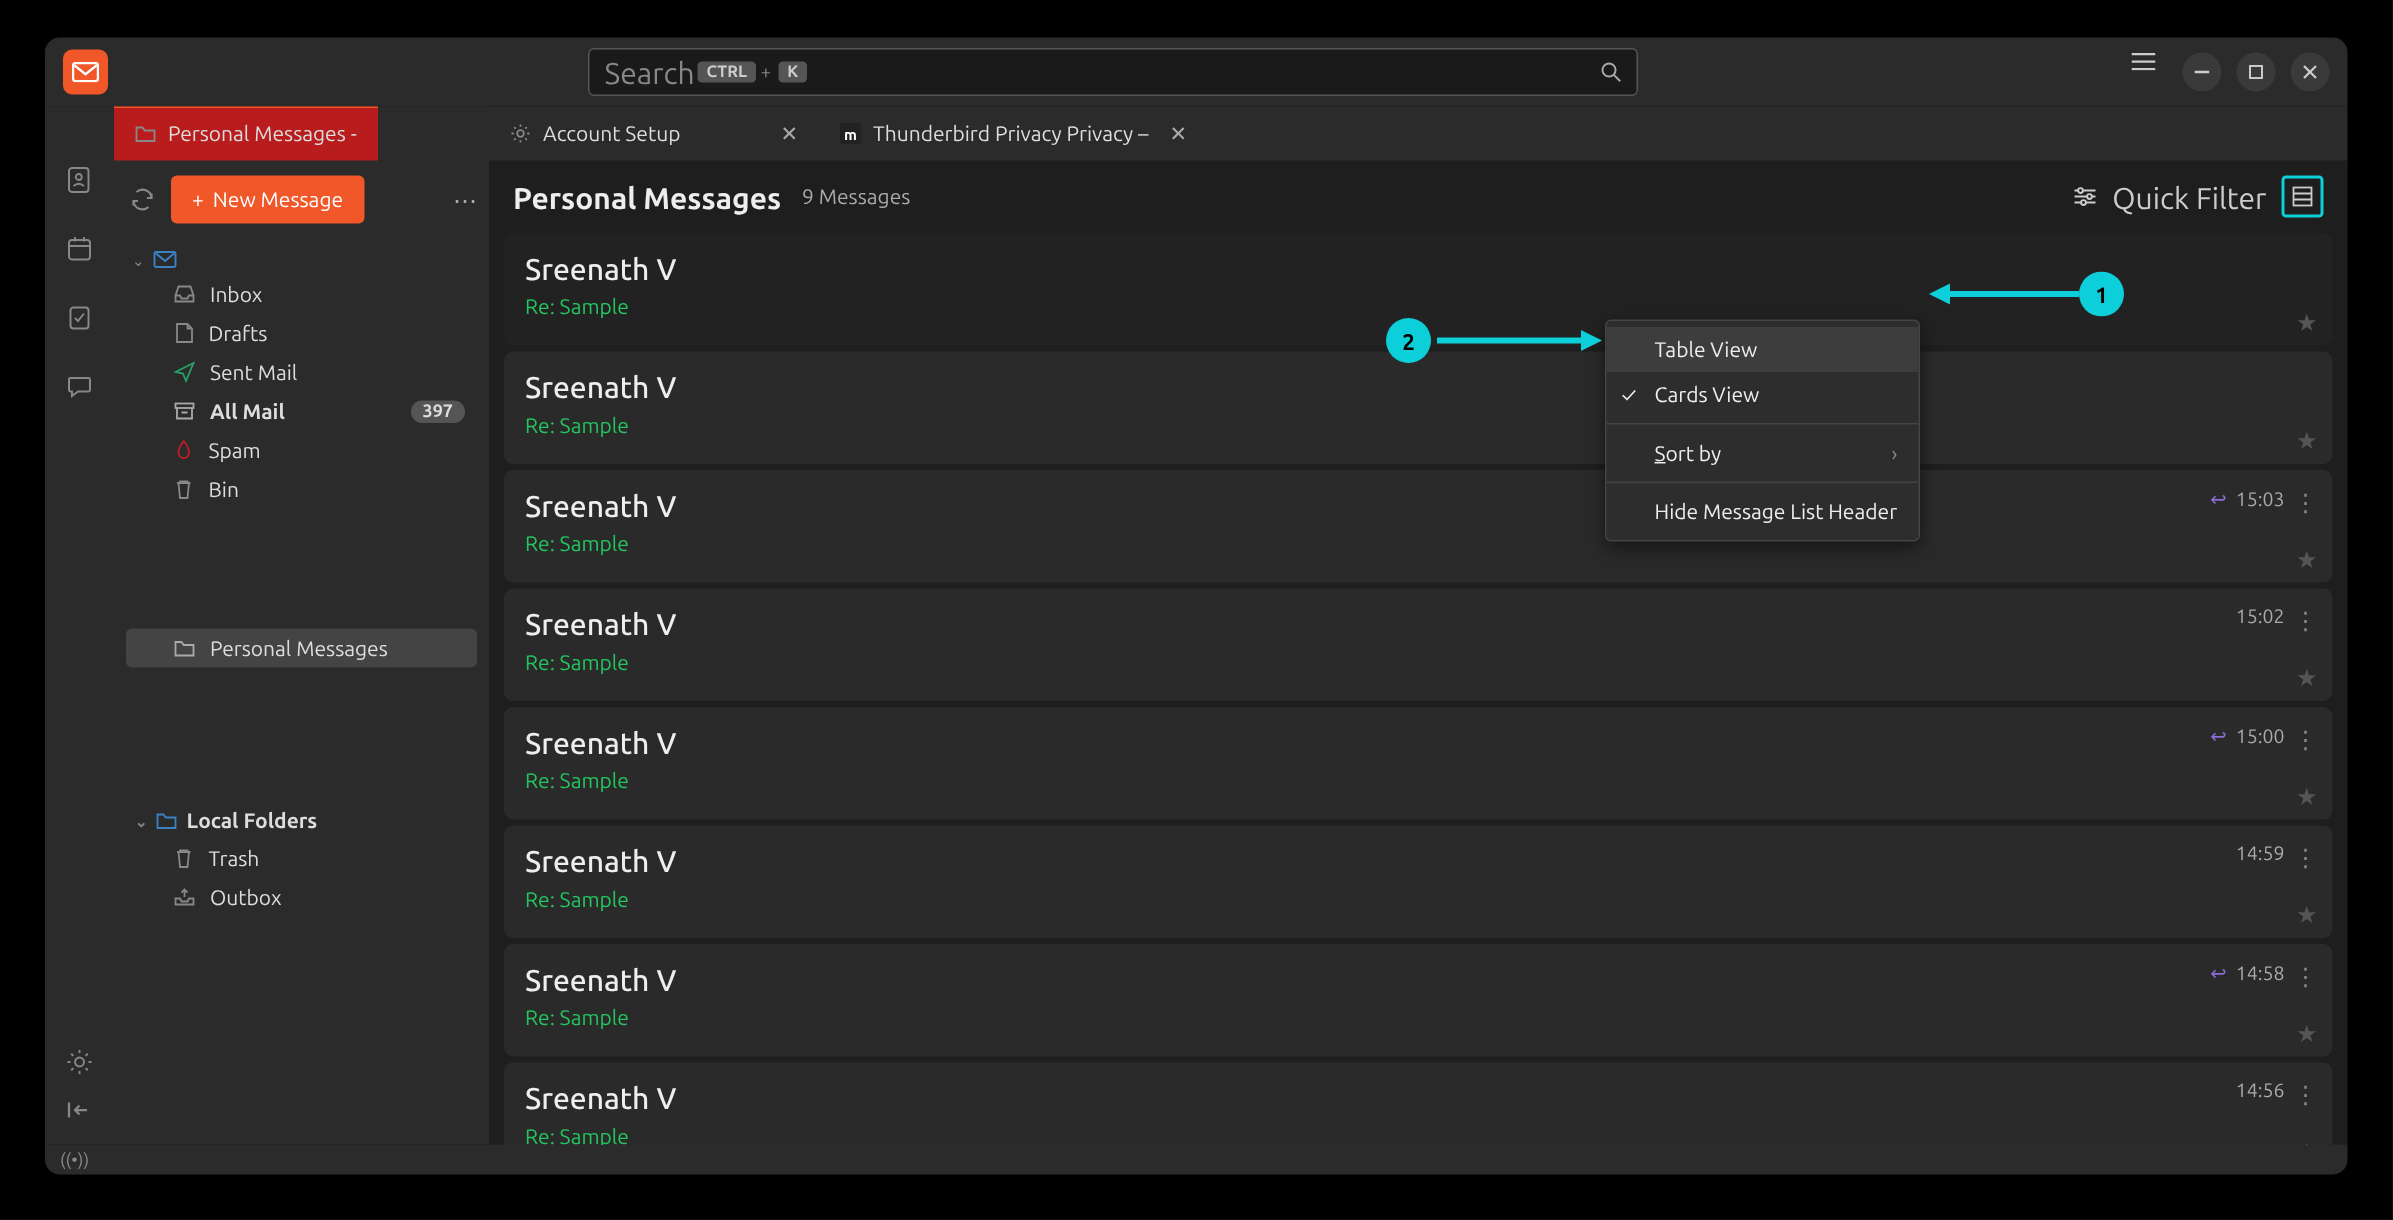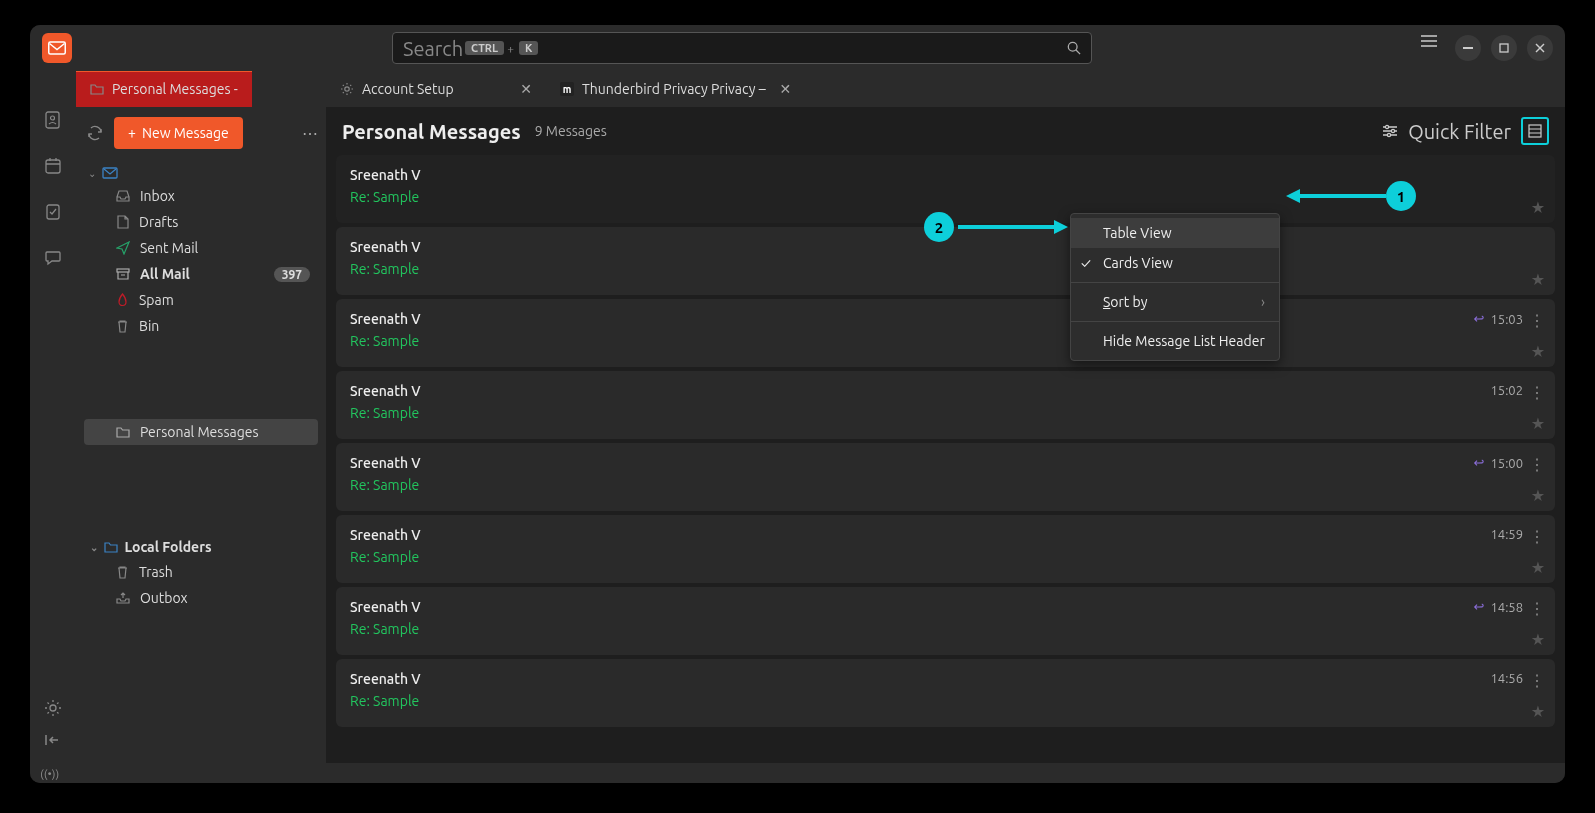--- a/index.html
+++ b/index.html
@@ -44,21 +44,21 @@
 .main-area { flex: 1; background: #1e1e1e; display: flex; flex-direction: column; position: relative; }
 .main-tabs { height: 36px; background: #2b2b2b; display: flex; align-items: stretch; }
 .content-header { display: flex; align-items: center; padding: 10px 16px; gap: 14px; color: #eee; }
 .content-title { font-size: 20px; font-weight: 700; }
 .content-count { color: #aaa; font-size: 14px; }
 .qf-controls { margin-left: auto; display: flex; align-items: center; gap: 10px; color: #ccc; font-size: 20px; }
 .display-btn { width: 28px; height: 28px; display: flex; align-items: center; justify-content: center; border: 2px solid #0dcfda; border-radius: 3px; cursor: pointer; color: #ccc; }
 .msg-list { flex: 1; overflow-y: auto; padding: 0 10px; }
 .msg-card { background: #2a2a2a; border-radius: 6px; margin-bottom: 4px; padding: 12px 14px 18px; position: relative; cursor: pointer; }
 .msg-card.dark { background: #222; }
-.msg-from { color: #eee; font-size: 14px; font-weight: 500; }
+.msg-from { color: #eee; font-size: 20px; font-weight: 500; }
 .msg-subj { color: #22c55e; font-size: 14px; margin-top: 6px; }
 .msg-time { position: absolute; top: 12px; right: 32px; color: #aaa; font-size: 13px; display: flex; align-items: center; gap: 6px; }
 .msg-more { position: absolute; top: 12px; right: 10px; color: #888; }
 .msg-star { position: absolute; bottom: 6px; right: 10px; color: #555; }
 .reply-ic { color: #8a6dd9; }
 .popup-menu { position: absolute; top: 142px; left: 744px; width: 210px; background: #2d2d2d; border: 1px solid #444; border-radius: 4px; box-shadow: 0 4px 12px rgba(0,0,0,0.5); padding: 4px 0; z-index: 10; }
 .popup-item { padding: 7px 14px 7px 32px; color: #eee; font-size: 14px; cursor: pointer; position: relative; display: flex; align-items: center; }
 .popup-item.hover { background: #3d3d3d; }
 .popup-item .check { position: absolute; left: 10px; }
 .popup-item .chev { margin-left: auto; color: #888; }

